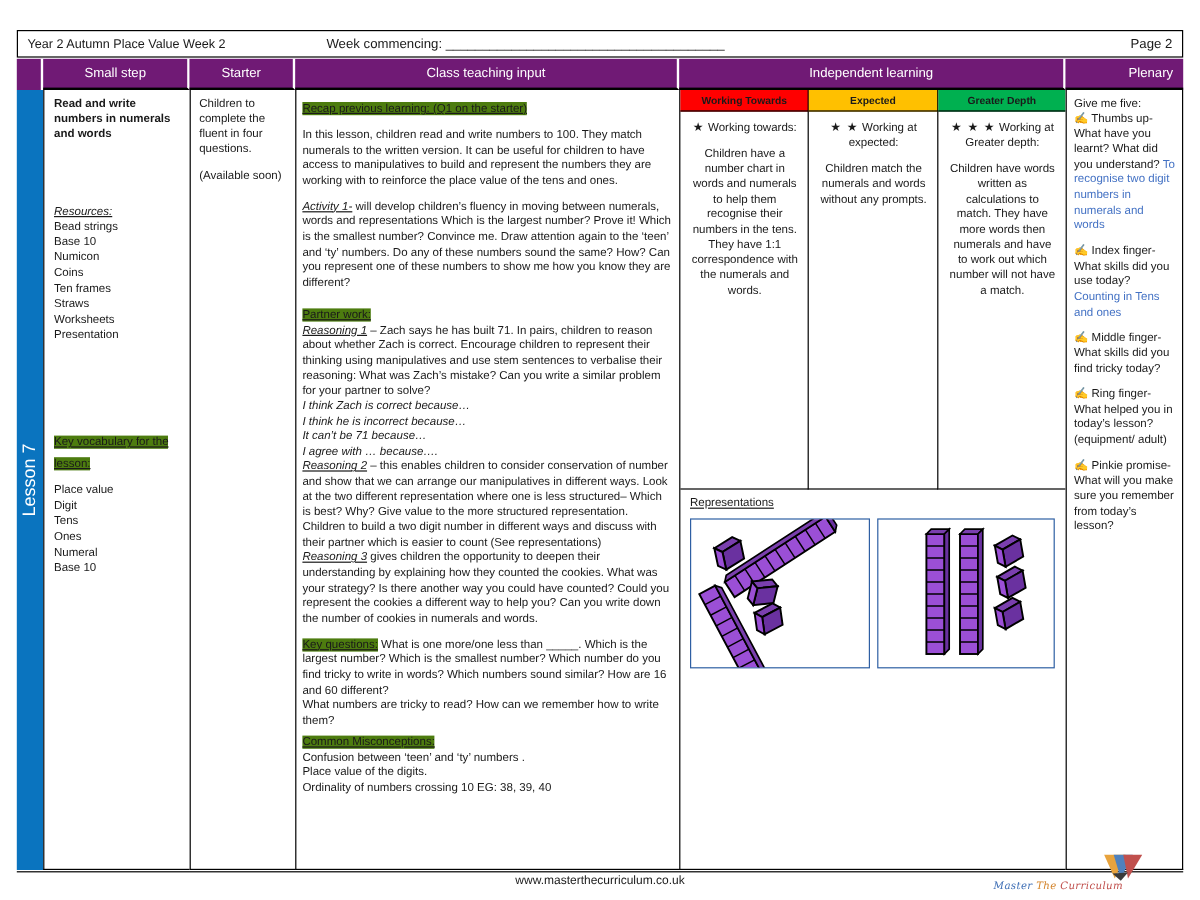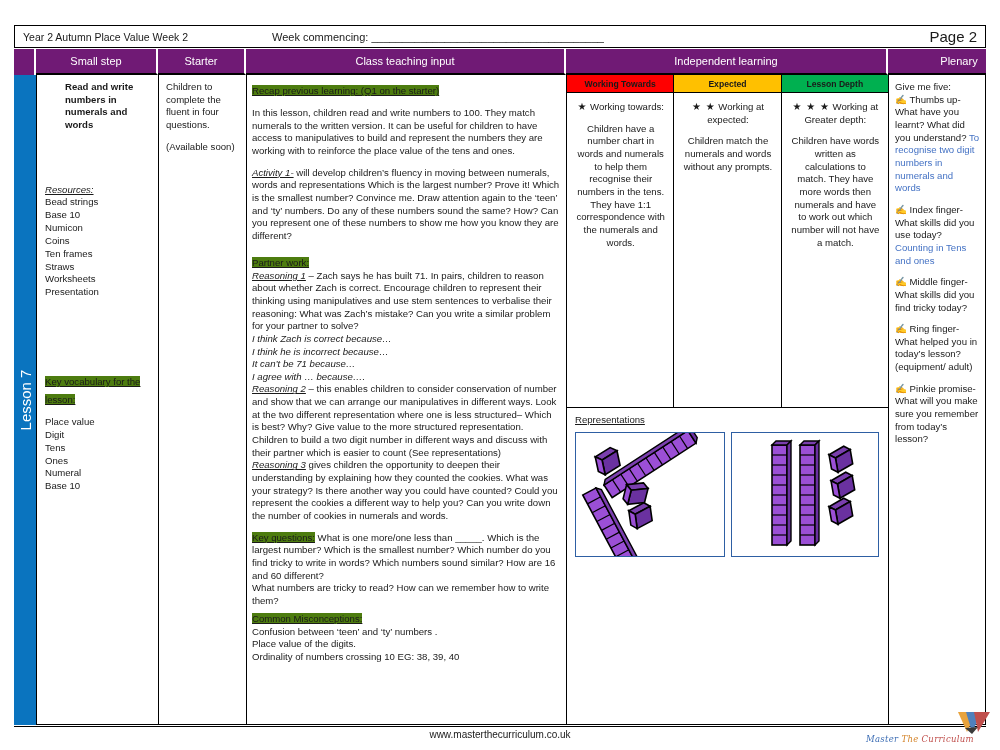--- a/index.html
+++ b/index.html
@@ -15,21 +15,21 @@
   .titlebar {
     position: absolute; left: 14px; top: 25px;
     width: 972px; height: 23px;
     border: 1.5px solid #000;
     box-sizing: border-box;
     background: #fff;
     display: flex; align-items: center;
   }
   .title-left { font-size: 10.5px; color: #1a1a1a; padding-left: 8px; }
   .title-mid { font-size: 11px; color: #1a1a1a; margin-left: 84px; white-space: nowrap; }
-  .title-right { font-size: 15px; color: #1a1a1a; margin-left: auto; padding-right: 8px; }
+  .title-right { font-size: 11px; color: #1a1a1a; margin-left: auto; padding-right: 8px; }
 
   
   .headstrip {
     position: absolute; left: 14px; top: 49px;
     width: 972px; height: 26px;
     display: flex;
   }
   .hcell {
     background: #701a75;
     color: #ffffff;
@@ -77,21 +77,21 @@
   .col.last { border-right: 1.6px solid #000; }
 
   .c-small { width: 122px; padding: 6px 6px 0 8px; }
   .c-starter { width: 88px; padding: 6px 5px 0 7px; }
   .c-class { width: 320px; padding: 5px 6px 0 5px; }
   .c-indep { width: 322px; padding: 0; }
   .c-plen { width: 98px; padding: 6px 5px 0 6px; }
 
   
   .t { font-size: 9.6px; color: #1a1a1a; line-height: 1.32; }
-  .t-strong { font-weight: bold; margin-left: 20px; }
+  .t-strong { font-weight: bold; }
   .t-ul { text-decoration: underline; font-style: italic; }
   .t-it { font-style: italic; }
   .hl { background: #4d7c0f; text-decoration: underline; }
   .blue-txt { color: #4472c4; }
   .gap { height: 9px; }
   .gap-lg { height: 20px; }
   .gap-xl { height: 52px; }
   .res-list div { line-height: 1.34; }
 
   
@@ -130,21 +130,21 @@
 
   
   .foot-rule {
     position: absolute; left: 14px; top: 726px; width: 972px;
     border-top: 1.8px solid #000;
   }
   .foot-url {
     position: absolute; left: 0; top: 729px; width: 1000px;
     text-align: center; font-size: 10px; color: #1a1a1a;
   }
-  .logo { position: absolute; left: 866px; top: 712px; width: 124px; height: 38px; }
+  .logo { position: absolute; left: 828px; top: 712px; width: 124px; height: 38px; }
   .logo-text {
     position: absolute; left: 0; top: 22px;
     font-family: "DejaVu Serif", serif;
     font-style: italic; font-size: 8.5px;
     letter-spacing: .3px;
   }
   .lt1 { color: #3f6fb5; }
   .lt2 { color: #d4842a; }
   .lt3 { color: #c0504d; }
 </style>
@@ -233,21 +233,21 @@
         <div>Confusion between ‘teen’ and ‘ty’  numbers .</div>
         <div>Place value of the digits.</div>
         <div>Ordinality of numbers crossing 10  EG: 38, 39, 40</div>
       </div>
     </div>
 
     <div class="col c-indep">
       <div class="ind-head">
         <div class="ind-hc" style="background:#ff0000">Working Towards</div>
         <div class="ind-hc" style="background:#ffc000">Expected</div>
-        <div class="ind-hc" style="background:#00b050">Lesson Depth</div>
+        <div class="ind-hc" style="background:#00b050">Greater Depth</div>
       </div>
       <div class="ind-cols">
         <div class="ind-c">
           <div class="t"><span class="star">★</span> <span>Working towards:</span></div>
           <div class="gap"></div>
           <div class="t">Children have a number chart in words and numerals to help them recognise their numbers in the tens. They have 1:1 correspondence with the numerals and words.</div>
         </div>
         <div class="ind-c">
           <div class="t"><span class="star">★ ★</span> <span>Working at expected:</span></div>
           <div class="gap"></div>

